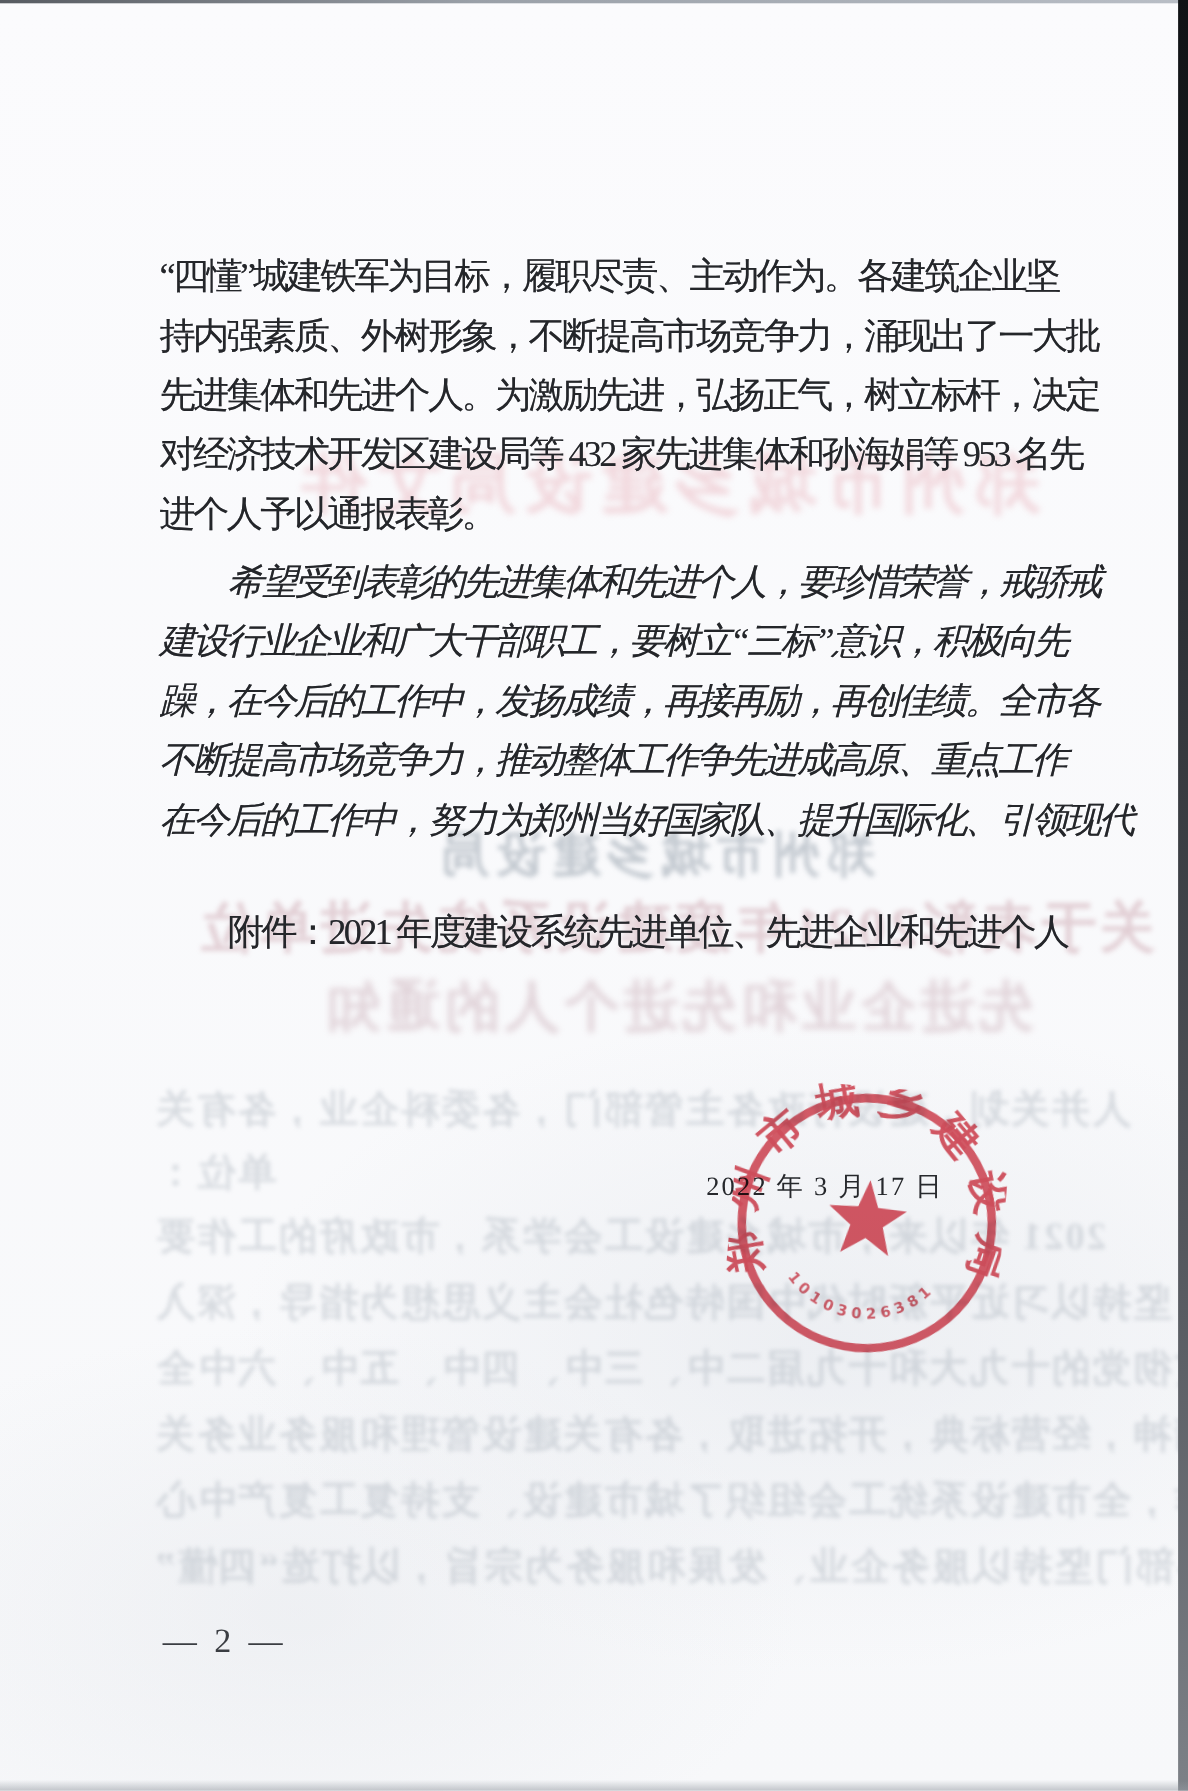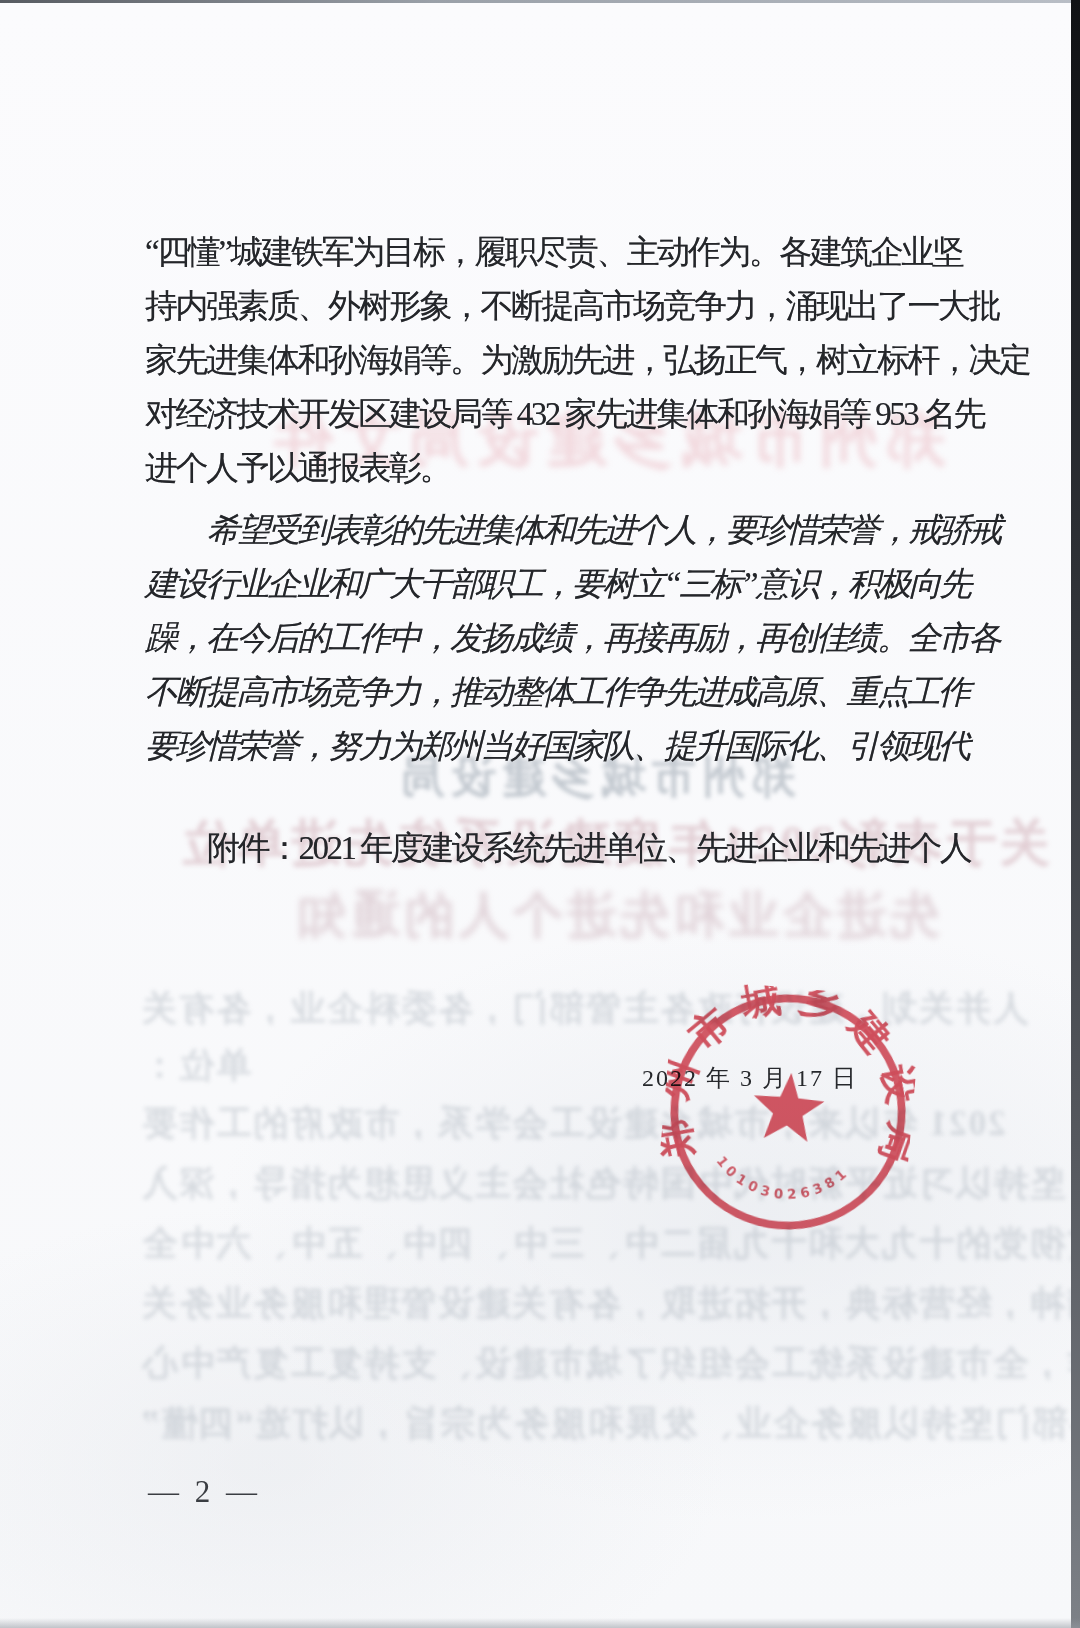--- a/index.html
+++ b/index.html
@@ -66,30 +66,30 @@
   <div class="bleed bleed-body" style="left:140px;top:1100px;">2021 年以来，市城乡建设工会学系，市政府的工作要</div>
   <div class="bleed bleed-body" style="left:140px;top:1160px;">求下，坚持以习近平新时代中国特色社会主义思想为指导，深入</div>
   <div class="bleed bleed-body" style="left:140px;top:1220px;">学习贯彻党的十九大和十九届二中、三中、四中、五中、六中全</div>
   <div class="bleed bleed-body" style="left:140px;top:1280px;">会精神，经营标典，开拓进取，各有关建设管理和服务业务关</div>
   <div class="bleed bleed-body" style="left:140px;top:1340px;">展工作，全市建设系统工会组织了城市建设、支持复工复产中心</div>
   <div class="bleed bleed-body" style="left:140px;top:1400px;">各级各部门坚持以服务企业、发展和服务为宗旨，以打造“四懂”</div>
 
   <div class="textcol">
     <div class="line">“四懂”城建铁军为目标，履职尽责、主动作为。各建筑企业坚</div>
     <div class="line">持内强素质、外树形象，不断提高市场竞争力，涌现出了一大批</div>
-    <div class="line">家先进集体和孙海娟等。为激励先进，弘扬正气，树立标杆，决定</div>
+    <div class="line">先进集体和先进个人。为激励先进，弘扬正气，树立标杆，决定</div>
     <div class="line">对经济技术开发区建设局等 432 家先进集体和孙海娟等 953 名先</div>
     <div class="line">进个人予以通报表彰。</div>
 
     <div class="para2">
       <div class="line indent">希望受到表彰的先进集体和先进个人，要珍惜荣誉，戒骄戒</div>
       <div class="line">建设行业企业和广大干部职工，要树立“三标”意识，积极向先</div>
       <div class="line">躁，在今后的工作中，发扬成绩，再接再励，再创佳绩。全市各</div>
       <div class="line">不断提高市场竞争力，推动整体工作争先进成高原、重点工作</div>
-      <div class="line">要珍惜荣誉，努力为郑州当好国家队、提升国际化、引领现代</div>
+      <div class="line">在今后的工作中，努力为郑州当好国家队、提升国际化、引领现代</div>
     </div>
 
     <div class="attachment">
       <div class="line indent">附件：2021 年度建设系统先进单位、先进企业和先进个人</div>
     </div>
   </div>
 
   <div class="dateline">2022 年 3 月 17 日</div>
 
   <svg class="seal" viewBox="0 0 240 240" aria-hidden="true">

